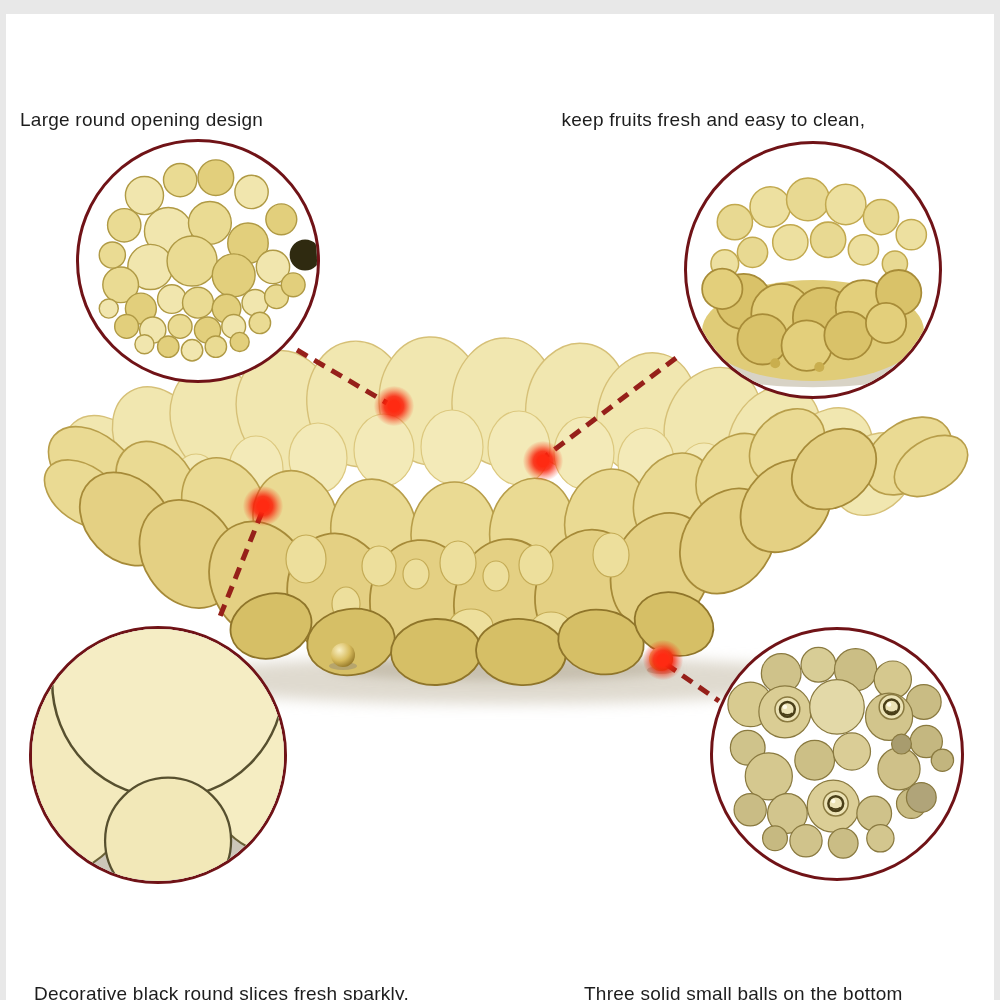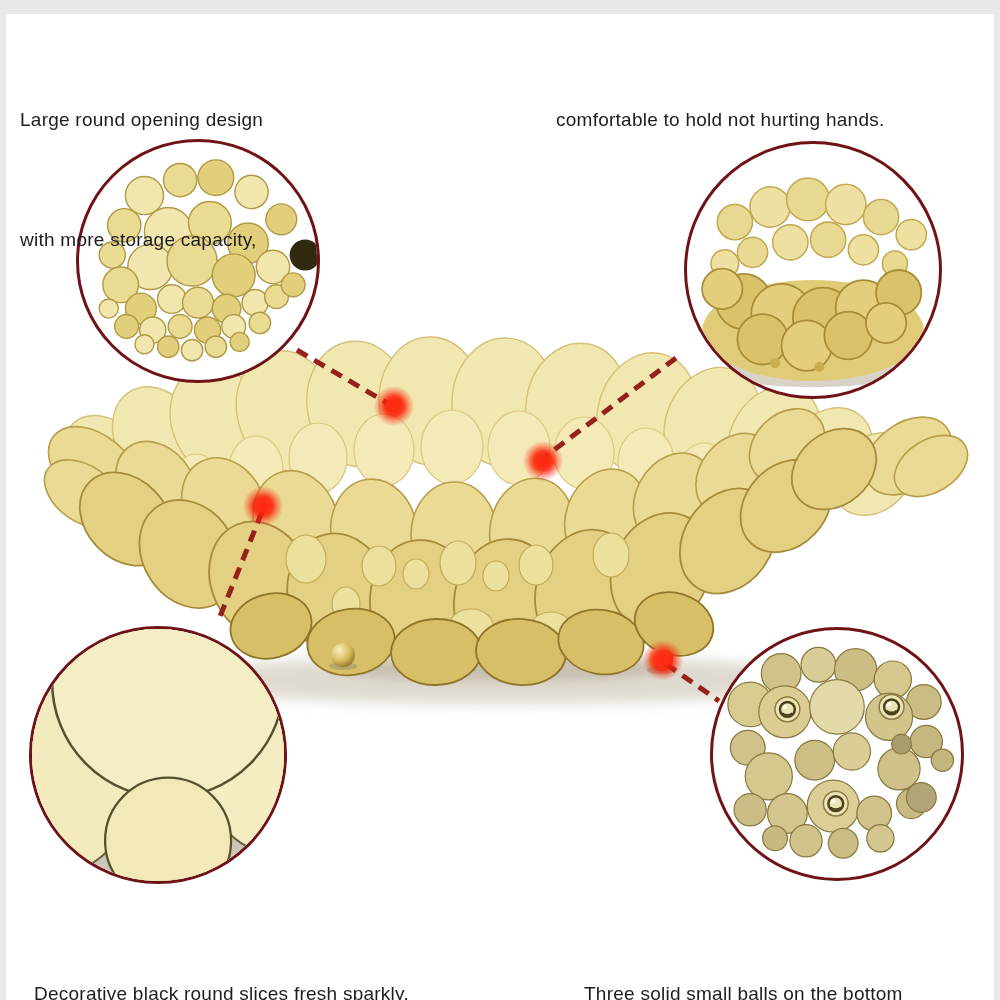--- a/index.html
+++ b/index.html
@@ -240,24 +240,23 @@
     </g>
   </svg>
 
   <div class="dot" style="left:388px;top:392px;"></div>
   <div class="dot" style="left:537px;top:447px;"></div>
   <div class="dot" style="left:257px;top:492px;"></div>
   <div class="dot" style="left:657px;top:646px;"></div>
 
   <div class="callout" style="left:14px;top:6px;">
     <div>Large round opening design</div>
-    <div>with more storage capacity,</div>
   </div>
   <div class="callout" style="left:550px;top:6px;">
-    <div>comfortable to hold not hurting hands.</div>
+    <div> keep fruits fresh and easy to clean,</div>
   </div>
   <div class="callout" style="left:28px;top:880px;">
     <div>Decorative black round slices fresh sparkly,</div>
     
     
   </div>
   <div class="callout" style="left:578px;top:880px;">
     <div>Three solid small balls on the bottom</div>
     
     

